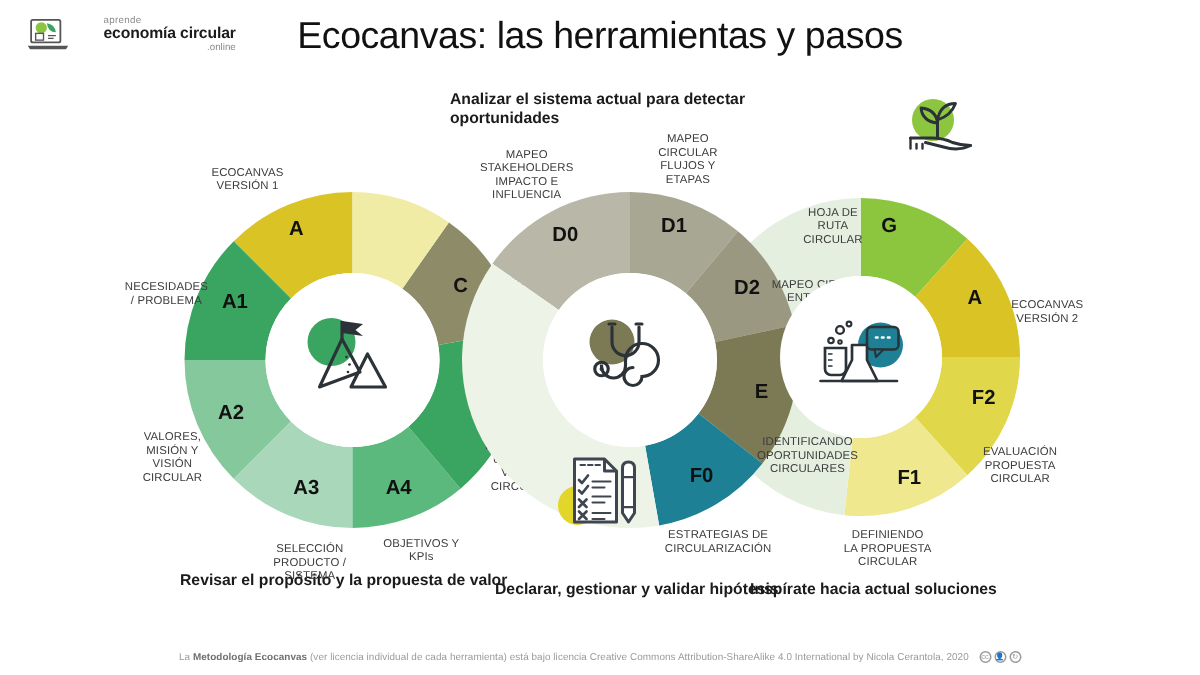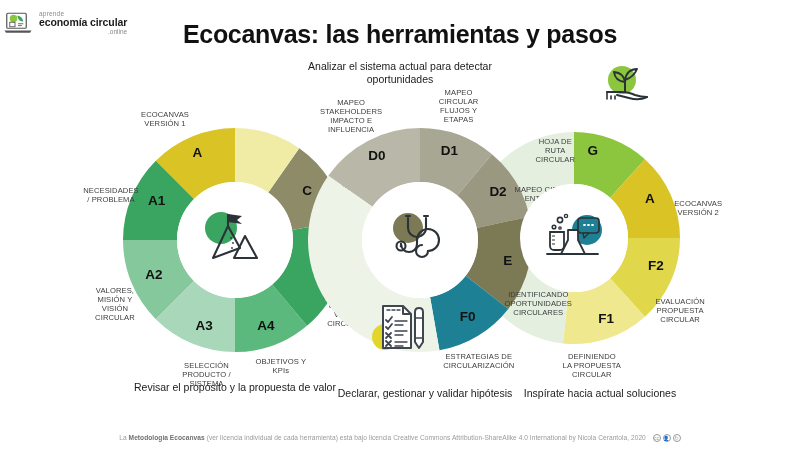--- a/index.html
+++ b/index.html
@@ -6,37 +6,37 @@
   html, body { width: 800px; height: 450px; }
   body {
     font-family: "Liberation Sans", sans-serif;
     background: #ffffff;
     position: relative;
     overflow: hidden;
   }
   #stage { position: absolute; inset: 0; }
 
   
-  .logo { position: absolute; left: 3px; top: 8px; display: flex; align-items: center; gap: 6px; }
+  .logo { position: absolute; left: 17px; top: 8px; display: flex; align-items: center; gap: 22px; }
   .logo-mark { width: 30px; height: 30px; flex: 0 0 30px; }
   .logo-text { line-height: 1.05; }
   .logo-l1 { font-size: 6.5px; color: #8a8a8a; letter-spacing: .2px; }
   .logo-l2 { font-size: 10.5px; font-weight: bold; color: #1b1b1b; letter-spacing: -.1px; }
   .logo-l3 { font-size: 6.5px; color: #8a8a8a; text-align: right; }
 
   
   .title {
-    position: absolute; left: 0; right: 0; top: 20px;
-    text-align: center; font-size: 25px; font-weight: bold;
+    position: absolute; left: 0; right: 0; top: 10px;
+    text-align: center; font-size: 25px; font-weight: normal;
     color: #111111; letter-spacing: -.3px;
   }
 
   
   .cap {
-    position: absolute; text-align: center; font-weight: normal;
+    position: absolute; text-align: left; font-weight: bold;
     font-size: 10.5px; color: #1b1b1b; line-height: 1.25;
   }
   .cap-top-mid  { left: 300px; width: 200px; top: 60px; }
   .cap-top-right{ left: 505px; width: 110px; top: 60px; }
   .cap-bot-1 { left: 120px; width: 230px; top: 381px; }
   .cap-bot-2 { left: 330px; width: 190px; top: 387px; }
   .cap-bot-3 { left: 500px; width: 200px; top: 387px; }
 
   
   .footer {

